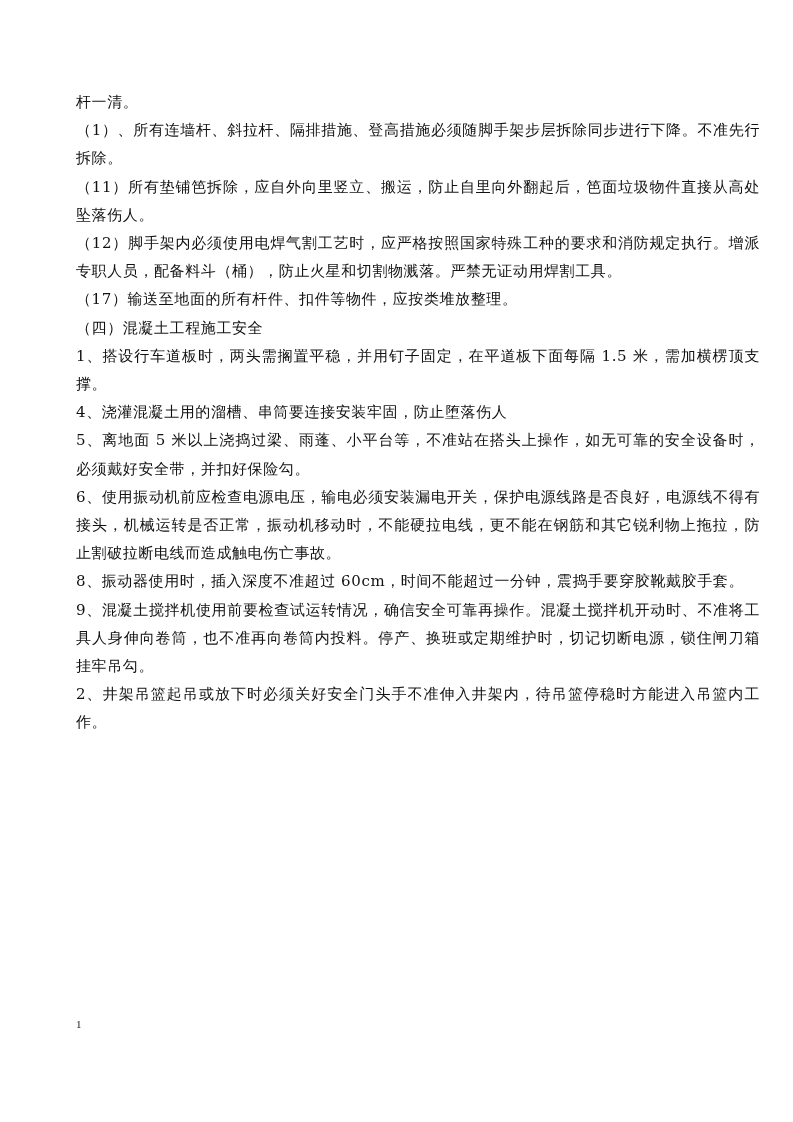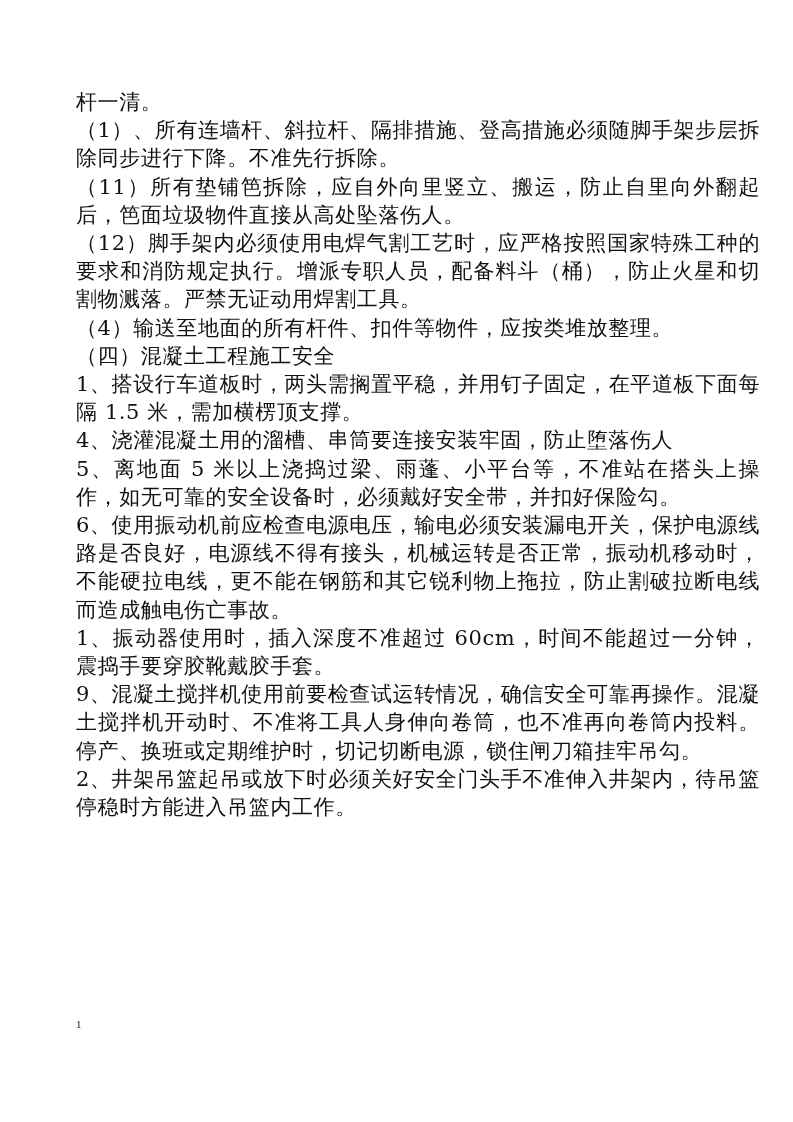--- a/index.html
+++ b/index.html
@@ -3,21 +3,21 @@
 <meta charset="utf-8">
 <style>
   html, body { margin: 0; padding: 0; background: #ffffff; }
   body { width: 793px; height: 1122px; position: relative; overflow: hidden; }
   .page {
     position: absolute;
     left: 76px;
     top: 88px;
     width: 684px;
     font-family: "DejaVu Serif", "Liberation Serif", serif;
-    font-size: 21px;
+    font-size: 15px;
     line-height: 28.2px;
     color: #111111;
     text-align: justify;
     text-justify: inter-character;
     letter-spacing: 0.6px;
   }
   .para { margin: 0; padding: 0; }
   .page-number {
     position: absolute;
     left: 76px;
@@ -28,24 +28,24 @@
   }
 </style>
 </head>
 <body>
 
 <div class="page">
   <p class="para">杆一清。</p>
   <p class="para">（1）、所有连墙杆、斜拉杆、隔排措施、登高措施必须随脚手架步层拆除同步进行下降。不准先行拆除。</p>
   <p class="para">（11）所有垫铺笆拆除，应自外向里竖立、搬运，防止自里向外翻起后，笆面垃圾物件直接从高处坠落伤人。</p>
   <p class="para">（12）脚手架内必须使用电焊气割工艺时，应严格按照国家特殊工种的要求和消防规定执行。增派专职人员，配备料斗（桶），防止火星和切割物溅落。严禁无证动用焊割工具。</p>
-  <p class="para">（4）输送至地面的所有杆件、扣件等物件，应按类堆放整理。</p>
+  <p class="para">（17）输送至地面的所有杆件、扣件等物件，应按类堆放整理。</p>
   <p class="para">（四）混凝土工程施工安全</p>
   <p class="para">1、搭设行车道板时，两头需搁置平稳，并用钉子固定，在平道板下面每隔 1.5 米，需加横楞顶支撑。</p>
   <p class="para">4、浇灌混凝土用的溜槽、串筒要连接安装牢固，防止堕落伤人</p>
   <p class="para">5、离地面 5 米以上浇捣过梁、雨蓬、小平台等，不准站在搭头上操作，如无可靠的安全设备时，必须戴好安全带，并扣好保险勾。</p>
   <p class="para">6、使用振动机前应检查电源电压，输电必须安装漏电开关，保护电源线路是否良好，电源线不得有接头，机械运转是否正常，振动机移动时，不能硬拉电线，更不能在钢筋和其它锐利物上拖拉，防止割破拉断电线而造成触电伤亡事故。</p>
-  <p class="para">1、振动器使用时，插入深度不准超过 60cm，时间不能超过一分钟，震捣手要穿胶靴戴胶手套。</p>
+  <p class="para">8、振动器使用时，插入深度不准超过 60cm，时间不能超过一分钟，震捣手要穿胶靴戴胶手套。</p>
   <p class="para">9、混凝土搅拌机使用前要检查试运转情况，确信安全可靠再操作。混凝土搅拌机开动时、不准将工具人身伸向卷筒，也不准再向卷筒内投料。停产、换班或定期维护时，切记切断电源，锁住闸刀箱挂牢吊勾。</p>
   <p class="para">2、井架吊篮起吊或放下时必须关好安全门头手不准伸入井架内，待吊篮停稳时方能进入吊篮内工作。</p>
 </div>
 
 <div class="page-number">1</div>
 
 </body></html>

